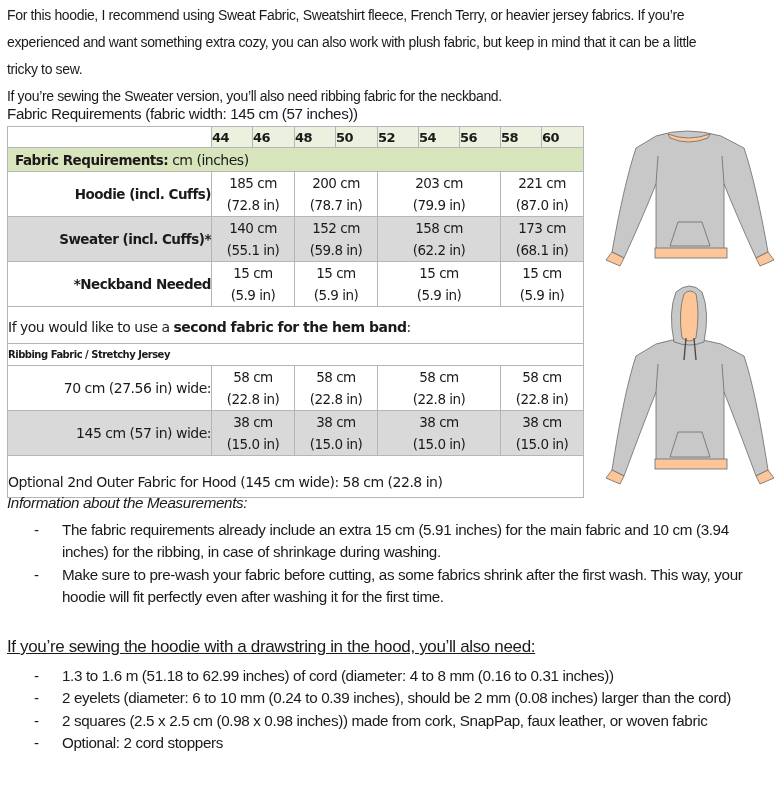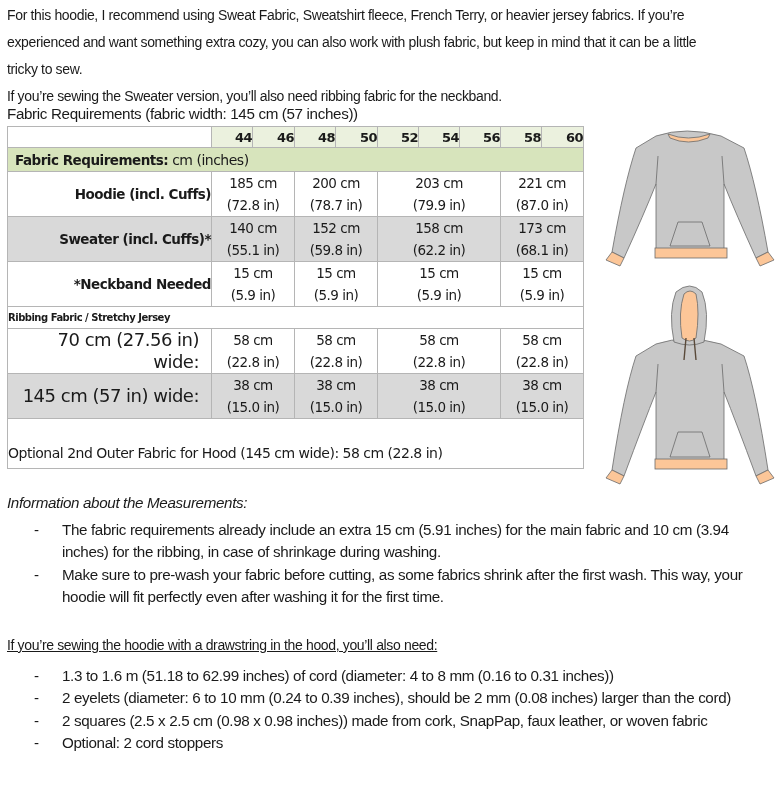--- a/index.html
+++ b/index.html
@@ -11,42 +11,42 @@
   .intro { position: absolute; left: 7px; top: 2px; width: 700px; font-size: 14px; line-height: 27px; letter-spacing: -0.35px; }
   .intro p { margin: 0; }
   .table-caption { position: absolute; left: 7px; top: 103px; font-size: 15.2px; letter-spacing: -0.35px; line-height: 22px; }
 
   table.req {
     position: absolute; left: 7px; top: 126px; width: 576px;
     border-collapse: collapse; table-layout: fixed;
     font-family: "DejaVu Sans", sans-serif; font-size: 13px; letter-spacing: -0.5px;
   }
   table.req td { border: 1px solid #b5b5b5; padding: 0; vertical-align: middle; }
-  .hdr td { height: 20px; background: #ebf1de; text-align: right; font-weight: bold; font-size: 13px; }
+  .hdr td { height: 20px; background: #ebf1de; text-align: left; font-weight: bold; font-size: 13px; }
   .hdr td.blank { background: #ffffff; }
   .sec td { height: 23px; background: #d7e4bc; font-weight: bold; padding-left: 7px !important; font-size: 13.5px; }
   .sec .small { font-size: 14px; font-weight: normal; }
   .val td { height: 44px; text-align: center; line-height: 22px; font-size: 13.5px; }
   .val td.label { text-align: right; padding-left: 7px; font-weight: bold; font-size: 13.5px; }
-  .val td.label-right { text-align: right; padding-right: 12px; font-weight: normal; font-size: 18px; }
+  .val td.label-right { text-align: right; padding-right: 0; font-weight: normal; font-size: 14px; }
   .gray td { background: #d9d9d9; }
   .full td { text-align: left; padding-left: 7px; font-size: 14px; }
   .full.tall td { height: 32px; padding-top: 4px; }
   .full.sub td { height: 21px; font-weight: bold; font-size: 10px; }
-  .full.opt td { height: 31px; padding-top: 18px; }
+  .full.opt td { height: 31px; padding-top: 10px; }
 
   .sweater-img { position: absolute; left: 596px; top: 124px; width: 186px; height: 150px; }
   .hoodie-img { position: absolute; left: 596px; top: 282px; width: 186px; height: 210px; }
 
   .info-title { position: absolute; left: 7px; top: 494px; font-size: 15.2px; font-style: italic; letter-spacing: -0.35px; }
   ul.dash { list-style: none; margin: 0; padding: 0; position: absolute; left: 0; width: 760px; font-size: 15.2px; line-height: 22.3px; letter-spacing: -0.35px; }
   ul.dash li { position: relative; padding-left: 62px; }
   ul.dash li::before { content: "-"; position: absolute; left: 34px; top: 0; }
   .info-list { top: 519px; }
-  .draw-title { position: absolute; left: 7px; top: 637px; font-size: 14px; text-decoration: underline; letter-spacing: -0.35px; }
+  .draw-title { position: absolute; left: 7px; top: 637px; font-size: 17px; text-decoration: underline; letter-spacing: -0.35px; }
   .draw-list { top: 665px; }
 </style>
 </head>
 <body>
 
 <div class="intro">
   <p>For this hoodie, I recommend using Sweat Fabric, Sweatshirt fleece, French Terry, or heavier jersey fabrics. If you’re experienced and want something extra cozy, you can also work with plush fabric, but keep in mind that it can be a little tricky to sew.</p>
   <p>If you’re sewing the Sweater version, you’ll also need ribbing fabric for the neckband.</p>
 </div>
 
@@ -97,20 +97,23 @@
     <td colspan="2"><span>173 cm</span><br><span>(68.1 in)</span></td>
   </tr>
   <tr class="val">
     <td class="label">*Neckband Needed</td>
     <td colspan="2"><span>15 cm</span><br><span>(5.9 in)</span></td>
     <td colspan="2"><span>15 cm</span><br><span>(5.9 in)</span></td>
     <td colspan="3"><span>15 cm</span><br><span>(5.9 in)</span></td>
     <td colspan="2"><span>15 cm</span><br><span>(5.9 in)</span></td>
   </tr>
 
+  <tr class="full tall">
+    <td colspan="10"><span>If you would like to use a </span><b>second fabric for the hem band</b><span>:</span></td>
+  </tr>
   <tr class="full sub">
     <td colspan="10">Ribbing Fabric / Stretchy Jersey</td>
   </tr>
 
   <tr class="val">
     <td class="label-right">70 cm (27.56 in) wide:</td>
     <td colspan="2"><span>58 cm</span><br><span>(22.8 in)</span></td>
     <td colspan="2"><span>58 cm</span><br><span>(22.8 in)</span></td>
     <td colspan="3"><span>58 cm</span><br><span>(22.8 in)</span></td>
     <td colspan="2"><span>58 cm</span><br><span>(22.8 in)</span></td>

